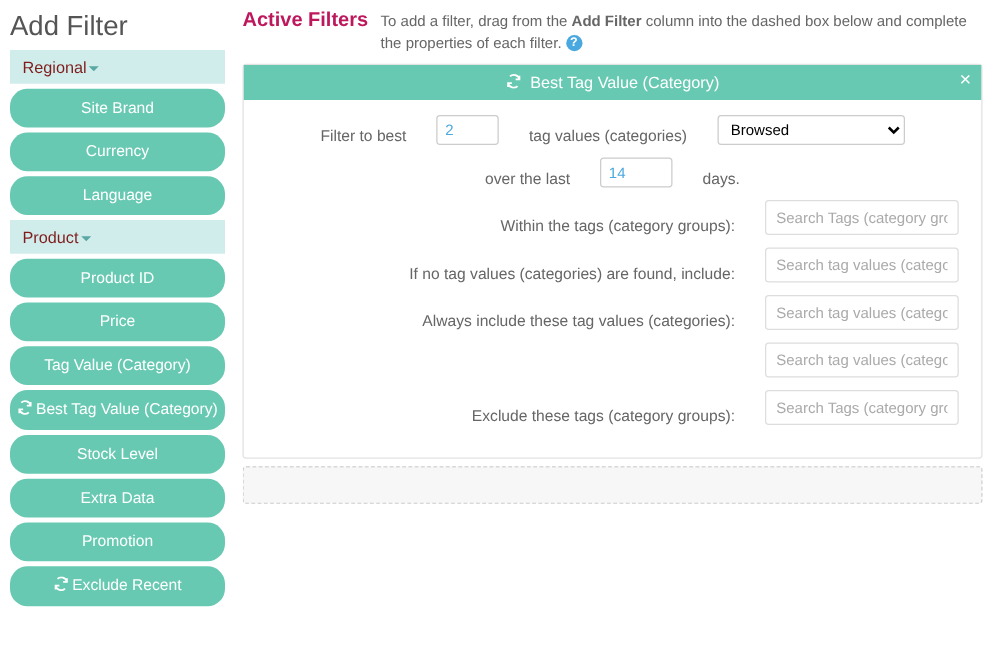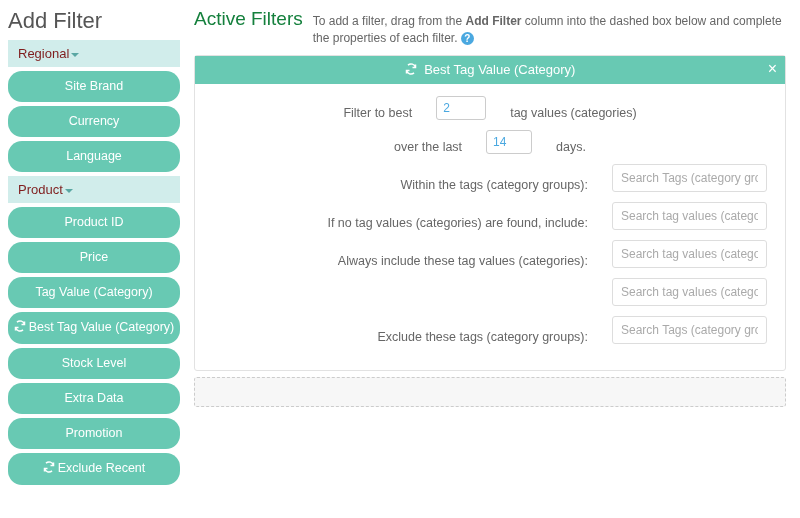--- a/index.html
+++ b/index.html
@@ -61,23 +61,23 @@
     vertical-align: middle;
     margin-right: 3px;
   }
   .main-header {
     display: flex;
     align-items: baseline;
     gap: 10px;
     margin-bottom: 8px;
   }
   h1.main-title {
-    font-size: 19px;
-    font-weight: 400;
-    color: #15803d;
+    font-size: 16px;
+    font-weight: 700;
+    color: #be185d;
     white-space: nowrap;
   }
   .main-desc {
     font-size: 12px;
     color: #666;
     line-height: 1.4;
   }
   .main-desc b { font-weight: 700; }
   .help-icon {
     display: inline-block;
@@ -122,21 +122,21 @@
     align-items: flex-end;
     justify-content: flex-end;
     gap: 24px;
     margin-bottom: 10px;
     font-size: 12.5px;
     color: #666;
   }
   .form-row.center { justify-content: center; }
   .form-row label { white-space: nowrap; }
   .num-input {
-    width: 46px;
+    width: 58px;
     height: 24px;
     border: 1px solid #ccc;
     border-radius: 3px;
     padding: 2px 6px;
     font-size: 12px;
     color: #4aa8e0;
   }
   .num-input.small { width: 50px; }
   .select {
     height: 24px;
@@ -217,20 +217,23 @@
             </svg></span>
         <span>Best Tag Value (Category)</span>
         <span class="close-btn">×</span>
       </div>
       <div class="card-body">
 
         <div class="form-row center">
           <label>Filter to best</label>
           <input type="number" class="num-input small" value="2" style="">
           <label>tag values (categories)</label>
+          <select class="select">
+            <option>Browsed</option>
+          </select>
         </div>
 
         <div class="form-row center">
           <label>over the last</label>
           <input type="number" class="num-input" value="14" style="">
           <label>days.</label>
         </div>
 
         <div class="form-row">
           <label>Within the tags (category groups):</label>

